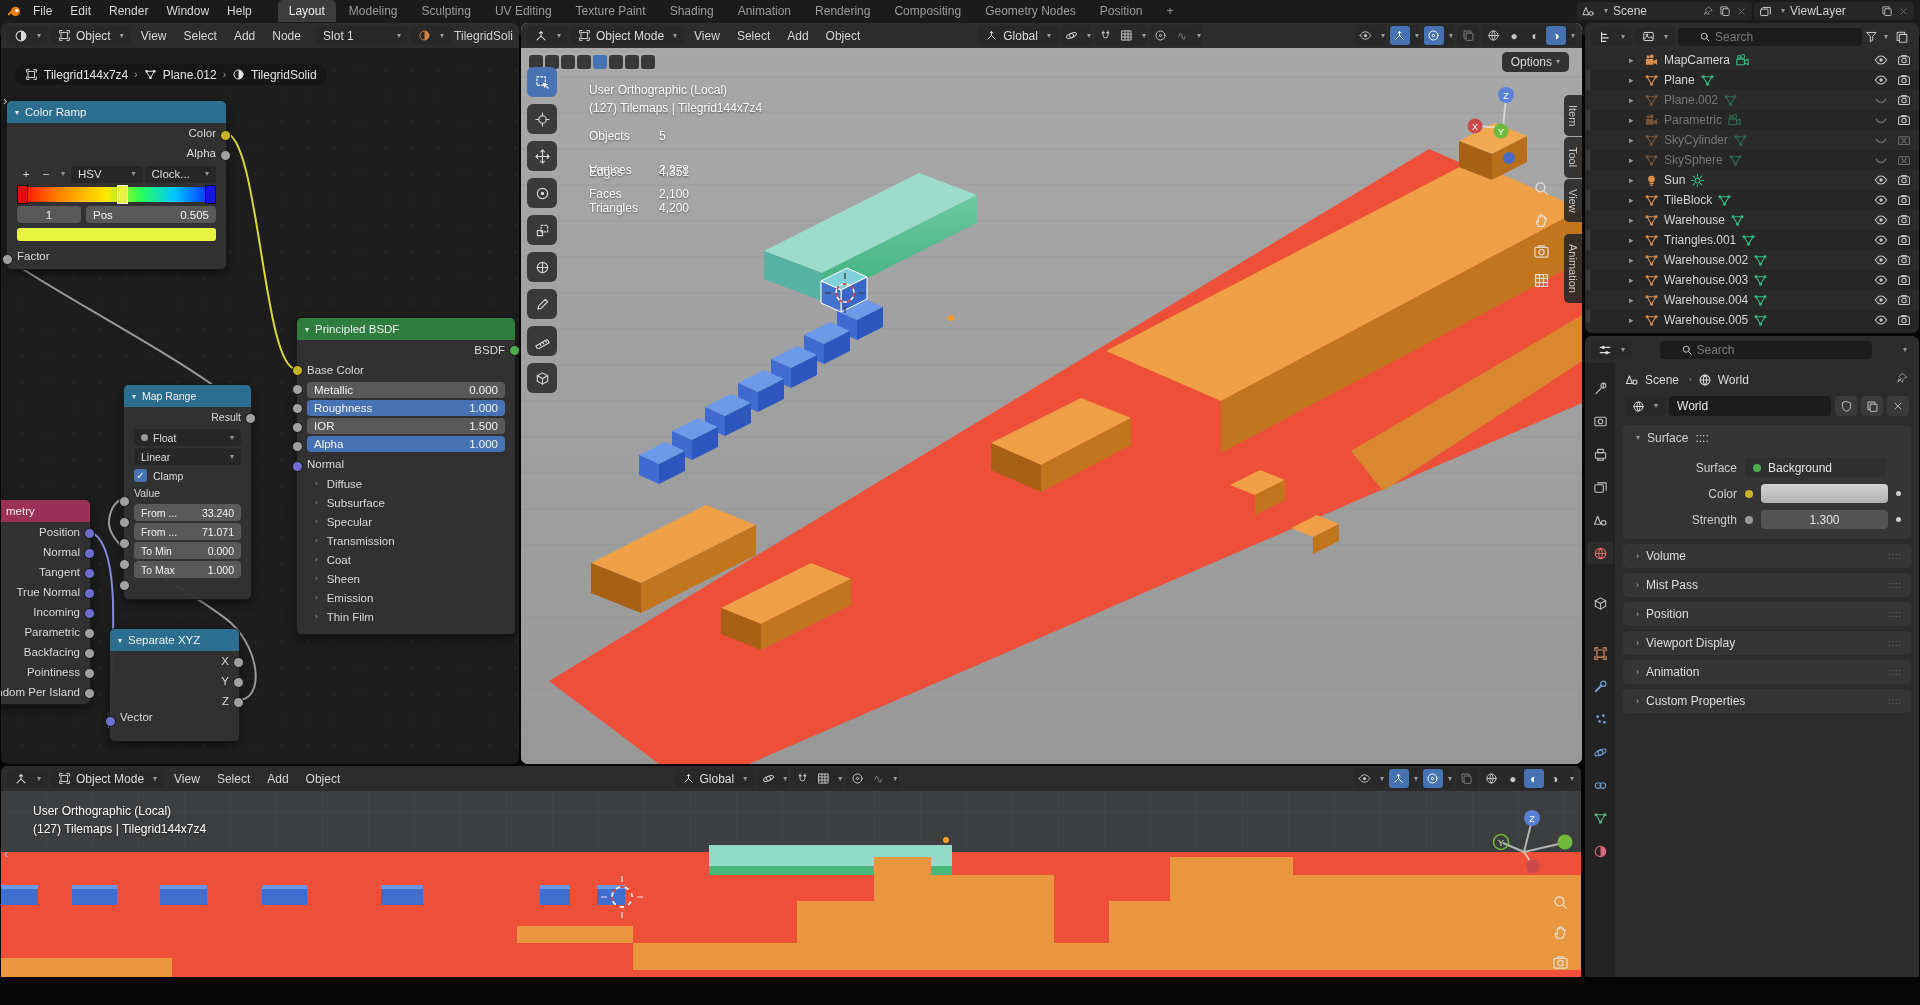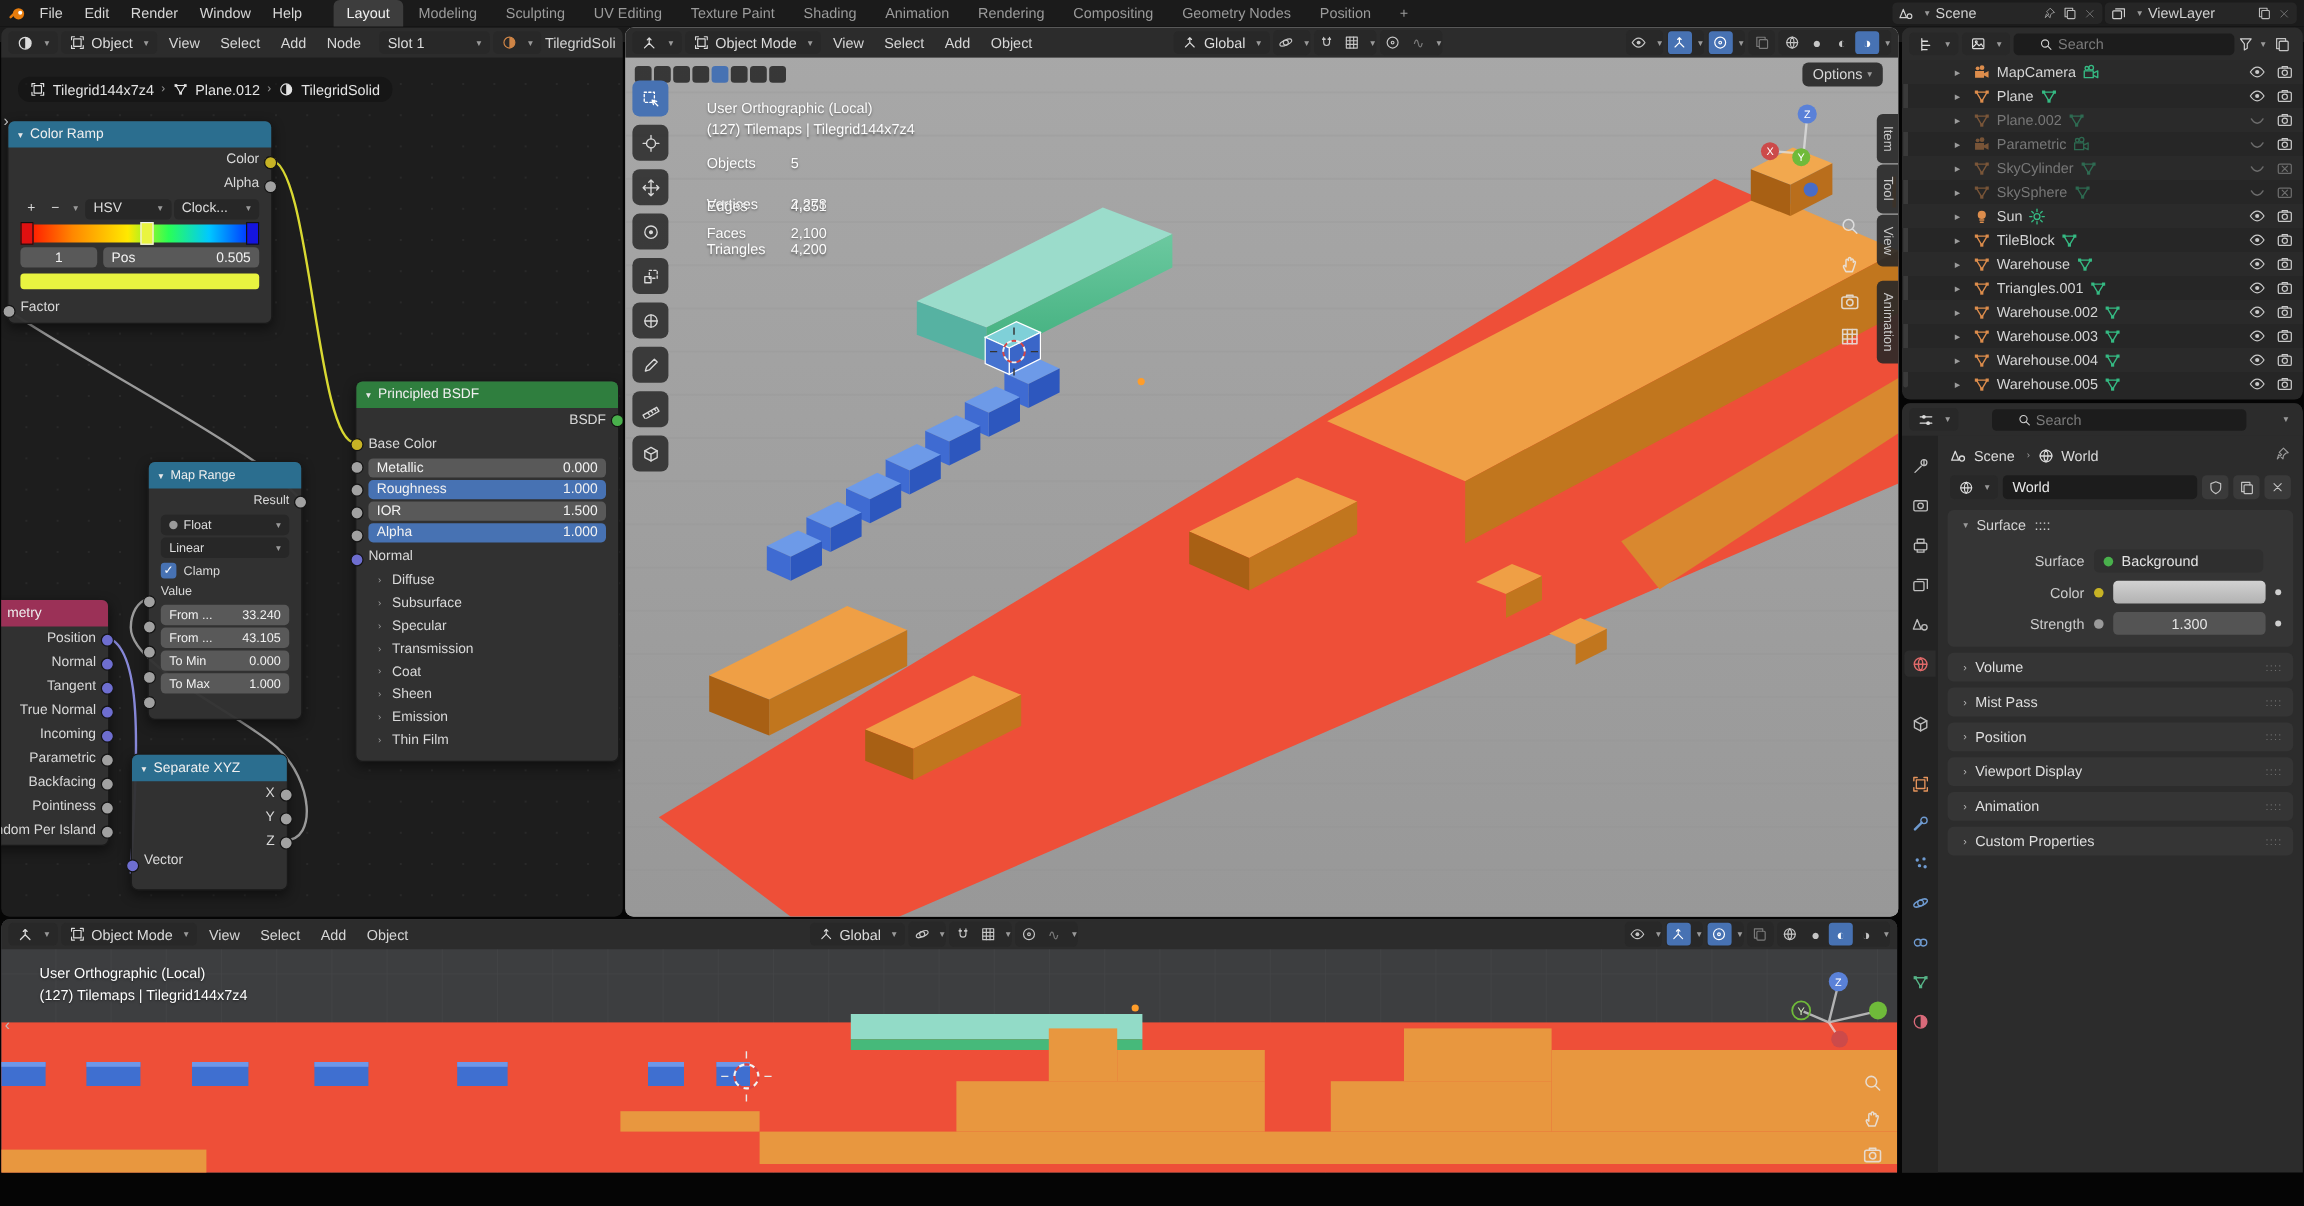--- a/index.html
+++ b/index.html
@@ -459,21 +459,21 @@
         </div>
       <div class="nrow" style="height:18px">
           <span>Value</span>
         </div>
       <div class="nfield">
           <span>From ...</span>
           <span>33.240</span>
         </div>
       <div class="nfield">
           <span>From ...</span>
-          <span>43.105</span>
+          <span>71.071</span>
         </div>
       <div class="nfield">
           <span>To Min</span>
           <span>0.000</span>
         </div>
       <div class="nfield">
           <span>To Max</span>
           <span>1.000</span>
         </div>
       <div class="sock r gray" style="top:28px"></div>

